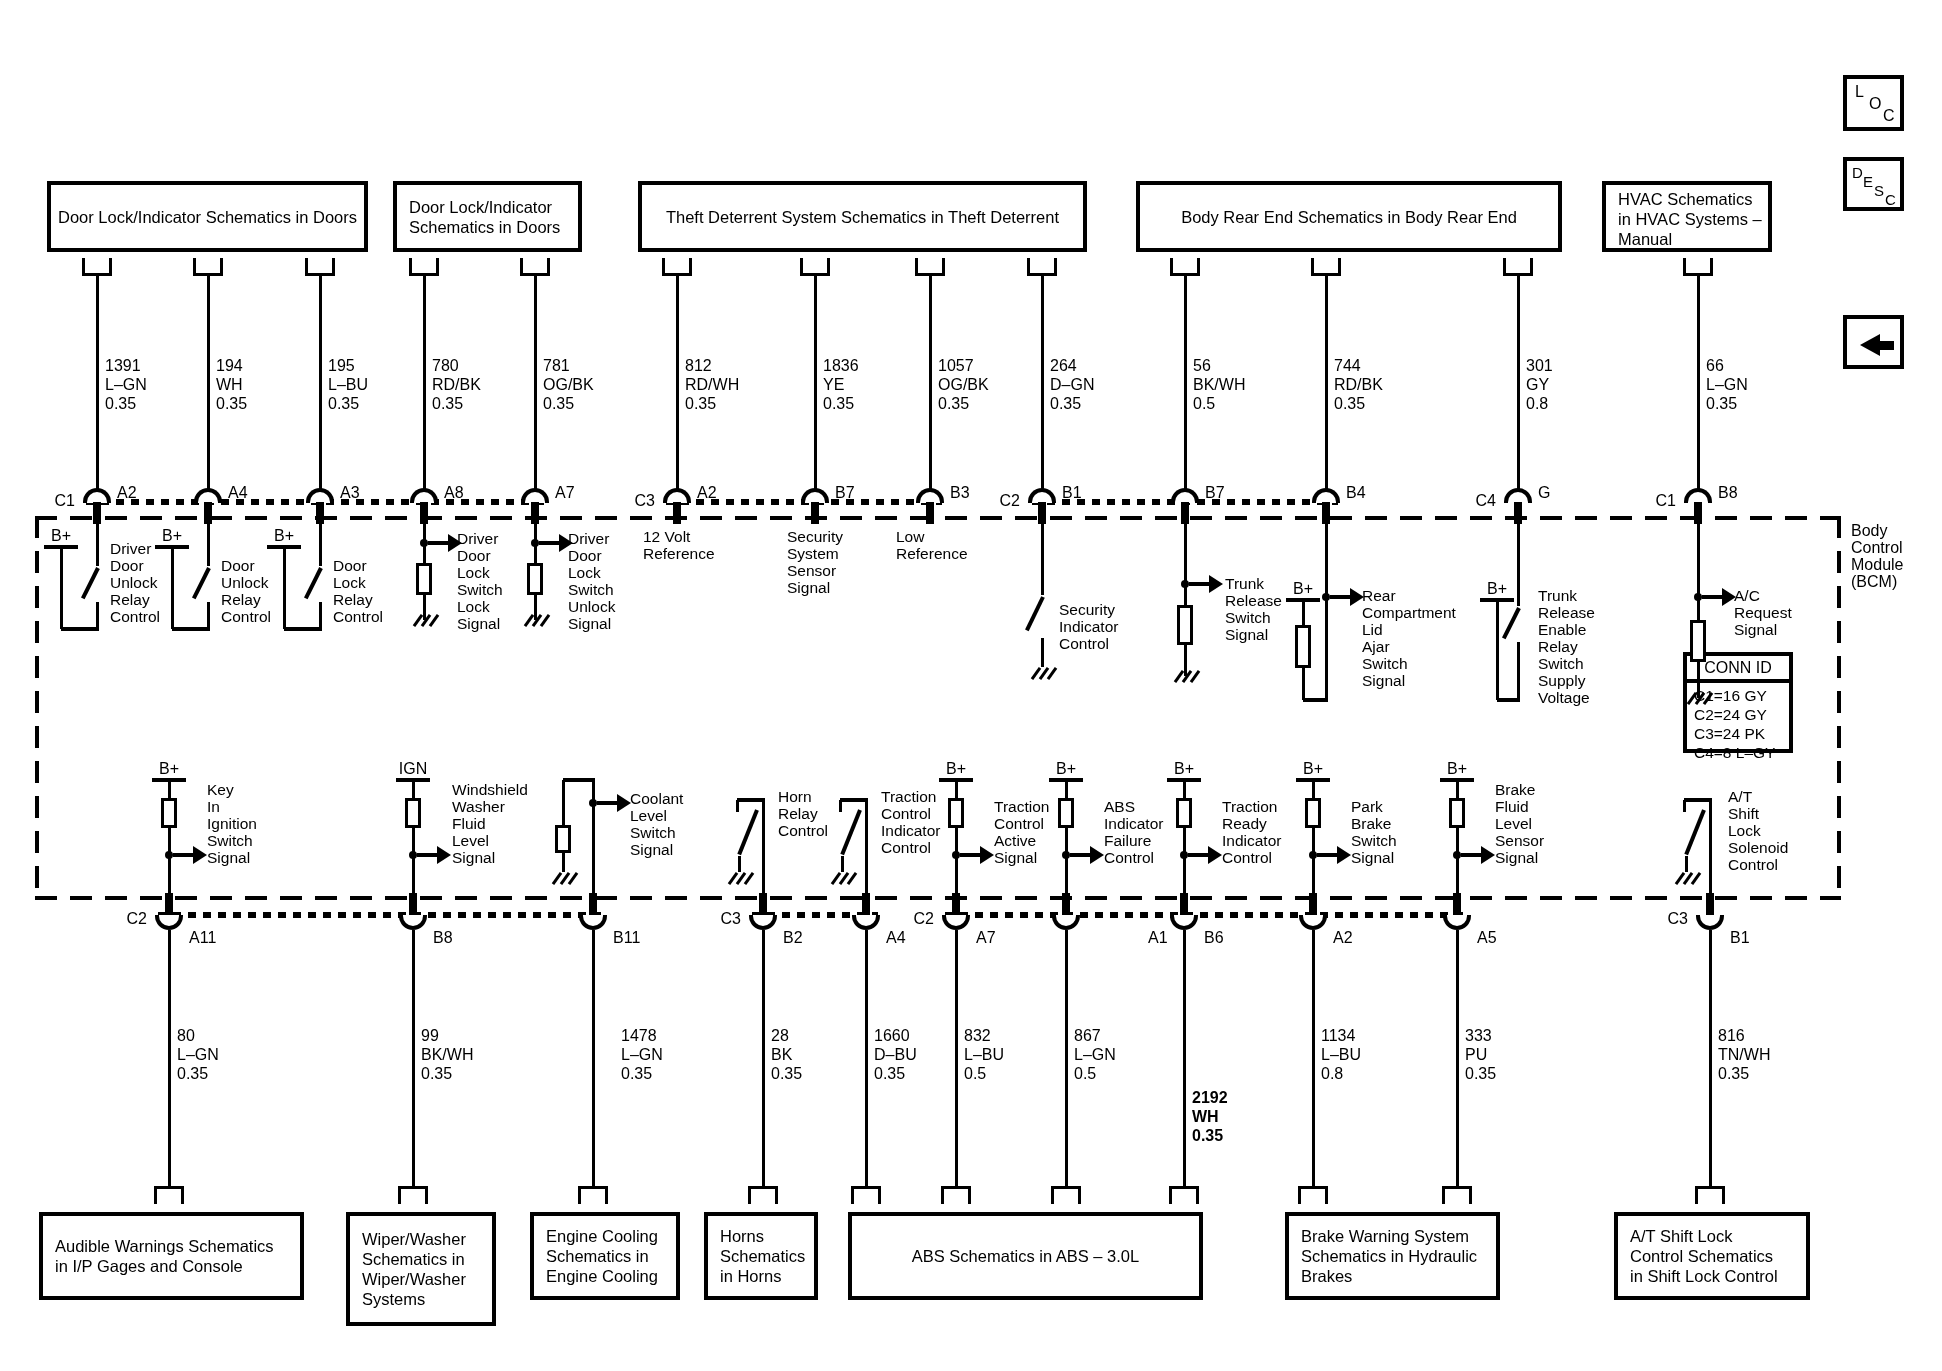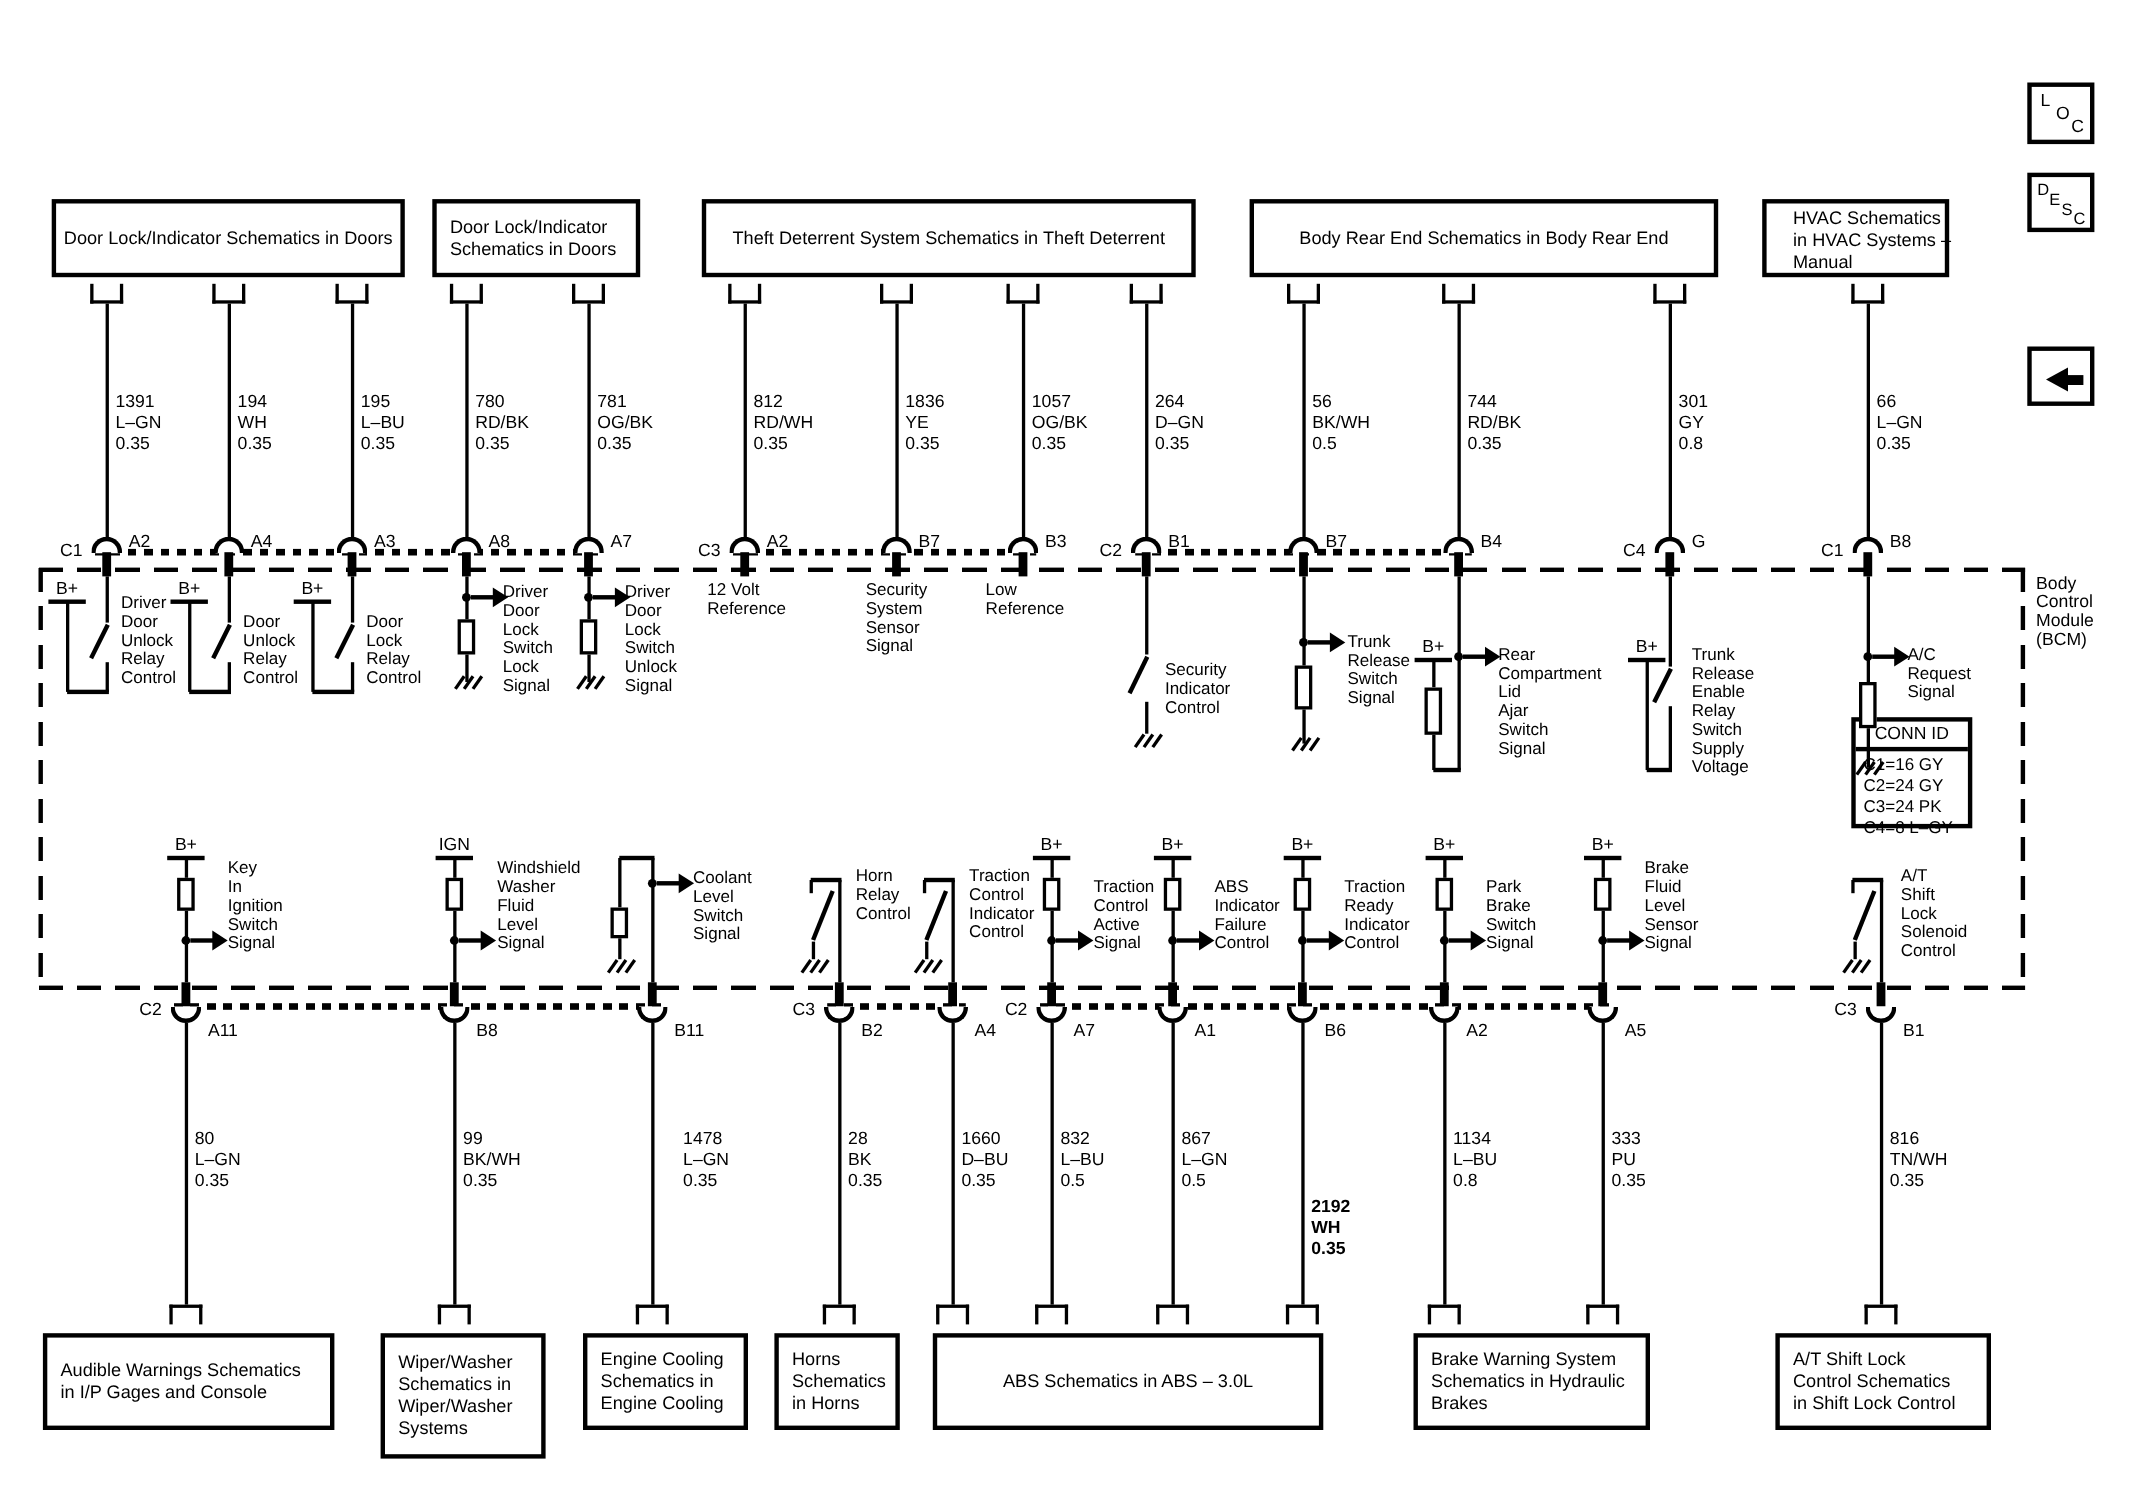--- a/index.html
+++ b/index.html
@@ -79,21 +79,21 @@
     <div class="box" style="left: 393px; top: 181px; width: 189px; height: 71px;">
       <div class="boxtxt" style="padding: 11.5px 0px 0px 12px;">Door Lock/Indicator
 Schematics in Doors</div>
     </div>
     <div class="box" style="left: 638px; top: 181px; width: 449px; height: 71px;">
       <div class="boxtxt ctr" style="width: 100%; height: 100%;">Theft Deterrent System Schematics in Theft Deterrent</div>
     </div>
     <div class="box" style="left: 1136px; top: 181px; width: 426px; height: 71px;">
       <div class="boxtxt ctr" style="width: 100%; height: 100%;">Body Rear End Schematics in Body Rear End</div>
     </div>
-    <div class="box" style="left: 1602px; top: 181px; width: 170px; height: 71px; padding-left: 12px;">
+    <div class="box" style="left: 1602px; top: 181px; width: 170px; height: 71px;">
       <div class="boxtxt" style="padding: 4px 0px 0px 12px;">HVAC Schematics
 in HVAC Systems –
 Manual</div>
     </div>
     <div class="box" style="left: 39px; top: 1212px; width: 265px; height: 88px;">
       <div class="boxtxt" style="padding: 20px 0px 0px 12px;">Audible Warnings Schematics
 in I/P Gages and Console</div>
     </div>
     <div class="box" style="left: 346px; top: 1212px; width: 150px; height: 114px;">
       <div class="boxtxt" style="padding: 13px 0px 0px 12px;">Wiper/Washer
@@ -499,21 +499,21 @@
 Control
 Active
 Signal</div>
     <div class="stub" style="left: 1062px; top: 893px; height: 22px;"></div>
     <div class="arcDn" style="left: 1052px; top: 915px;"></div>
     <div class="lineV" style="left: 1064.5px; top: 930px; width: 3px; height: 256px;"></div>
     <div class="brkB" style="left: 1051px; top: 1186px;"></div>
     <div class="wlbl" style="left: 1074px; top: 1026px;">867
 L–GN
 0.5</div>
-    <div class="pinlbl" style="left: 1086px; top: 929px;">A1</div>
+    <div class="pinlbl" style="left: 1148px; top: 929px;">A1</div>
     <div class="lineV" style="left: 1064.5px; top: 780px; width: 3px; height: 113px;"></div>
     <div class="lineH" style="left: 1049px; top: 778px; width: 34px; height: 4px;"></div>
     <div class="lbl" style="left: 1049px; top: 760px; width: 34px; text-align: center; font-size: 16px;">B+</div>
     <div class="res" style="left: 1058px; top: 798px; height: 30px;"></div>
     <div class="dot" style="left: 1062px; top: 851px;"></div>
     <div class="lineH" style="left: 1070px; top: 853px; width: 22px; height: 4px;"></div>
     <div class="tri" style="left: 1090px; top: 846px;"></div>
     <div class="lbl" style="left: 1104px; top: 798px; font-size: 15.5px; line-height: 17px;">ABS
 Indicator
 Failure

